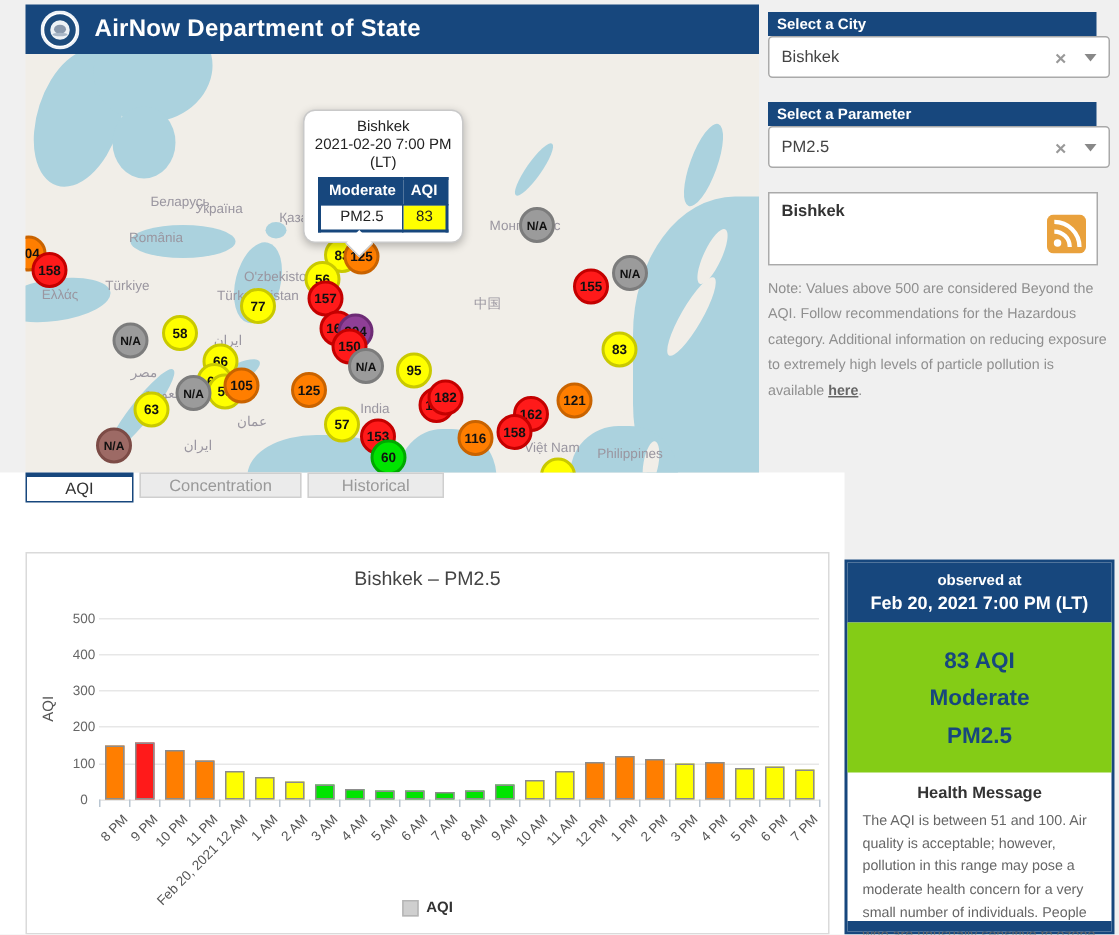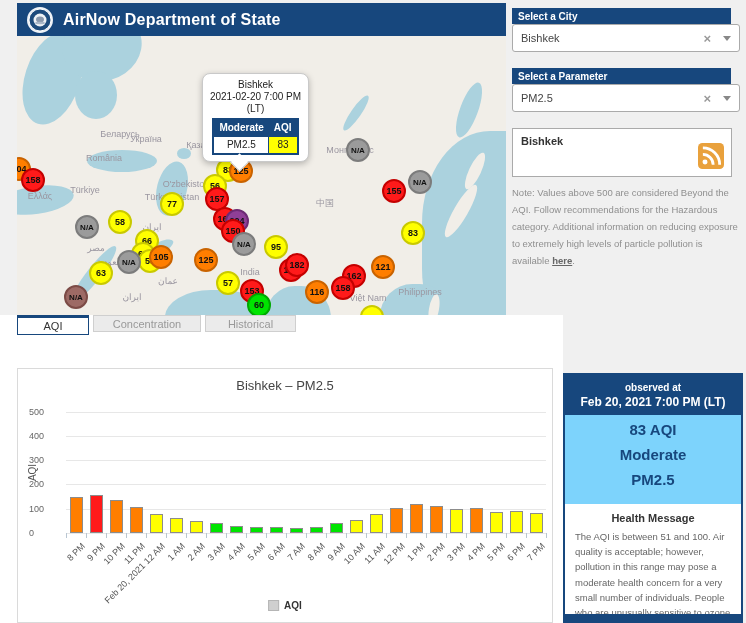--- a/index.html
+++ b/index.html
@@ -57,21 +57,21 @@
   .learn-more a, .note a { color:#17477d; font-weight:bold; text-decoration:underline; cursor:pointer; }
 
   
   .chart-box { position:absolute; left:17px; top:368px; width:536px; height:255px;
     background:#fff; border:1px solid #dadada; }
   .chart-title { position:absolute; left:0; top:9px; width:100%; text-align:center;
     font-size:13px; color:#444; }
   .ylabel { position:absolute; left:6px; top:98px; font-size:10px; color:#555;
     transform:rotate(-90deg); }
   .gridline { position:absolute; height:1px; background:#e7e7e7; left:48px; width:480px; }
-  .ytick { position:absolute; width:28px; text-align:left; font-size:9px; color:#666; left:11px; }
+  .ytick { position:absolute; width:28px; text-align:center; font-size:9px; color:#666; left:24px; }
   .bar { position:absolute; width:13px; border:1px solid #8c8c8c; }
   .xtickmark { position:absolute; width:1px; height:5px; background:#b9c6d2; top:164px; }
   .xlabel { position:absolute; font-size:9px; color:#555; white-space:nowrap;
     transform:translateX(-100%) rotate(-45deg); transform-origin:100% 0%; }
   .legend { position:absolute; left:50%; top:231px; transform:translateX(-50%);
     display:flex; align-items:center; gap:5px; }
   .legend-swatch { width:11px; height:11px; background:#cfcfcf; border:1px solid #b5b5b5; }
   .legend-label { font-size:10px; font-weight:bold; color:#333; }
 
   
@@ -94,21 +94,21 @@
     color:#8f8f8f; line-height:1.8; }
   .note a { color:#666; }
 
   
   .conditions { position:absolute; left:563px; top:373px; width:180px; height:250px;
     background:#fff; border:2px solid #17477d; }
   .cond-header { background:#17477d; color:#fff; text-align:center; padding:5px 2px 6px 2px; }
   .cond-h1 { font-size:12px; font-weight:bold; }
   .cond-h2 { font-size:10px; font-weight:bold; margin-top:2px; }
   .cond-h3 { font-size:12px; font-weight:bold; margin-top:2px; }
-  .cond-aqi { background:#7dd3fc; text-align:center; padding:2px 0 12px 0; }
+  .cond-aqi { background:#84cc16; text-align:center; padding:13px 0 12px 0; }
   .cond-aqi div { font-size:15px; font-weight:bold; color:#17477d; line-height:25px; }
   .cond-health { padding:8px 10px 0 10px; }
   .health-title { font-size:11px; font-weight:bold; color:#333; text-align:center; margin-bottom:5px; }
   .health-text { font-size:9.5px; color:#666; line-height:1.6; }
   .cond-footer { position:absolute; left:0; bottom:0; width:100%; height:7px; background:#17477d; }
 </style>
 </head>
 <body>
 
 <div class="page">
@@ -161,21 +161,21 @@
         <div class="map-label" style="left: 155px; top: 161px;">Türkmenistan</div>
         <div class="map-label" style="left: 135px; top: 191px;">ایران</div>
         <div class="map-label" style="left: 79px; top: 212px;">مصر</div>
         <div class="map-label" style="left: 96px; top: 226px;">السعودية</div>
         <div class="map-label" style="left: 151px; top: 245px;">عمان</div>
         <div class="map-label" style="left: 115px; top: 261px;">ایران</div>
         <div class="map-label" style="left: 233px; top: 236px;">India</div>
         <div class="map-label" style="left: 308px; top: 167px;">中国</div>
         <div class="map-label" style="left: 333px; top: 114px;">Монгол улс</div>
         <div class="map-label" style="left: 351px; top: 262px;">Việt Nam</div>
-        <div class="map-label" style="left: 403px; top: 256px;">Philippines</div>
+        <div class="map-label" style="left: 403px; top: 266px;">Philippines</div>
       </div>
     <div id="map-markers">
         <div class="marker orange" style="left: -10px; top: 121px;">104</div>
         <div class="marker red" style="left: 4px; top: 132px;">158</div>
         <div class="marker yellow" style="left: 199px; top: 122px;">83</div>
         <div class="marker orange" style="left: 212px; top: 123px;">125</div>
         <div class="marker yellow" style="left: 186px; top: 138px;">56</div>
         <div class="marker red" style="left: 188px; top: 151px;">157</div>
         <div class="marker yellow" style="left: 143px; top: 156px;">77</div>
         <div class="marker yellow" style="left: 91px; top: 174px;">58</div>

